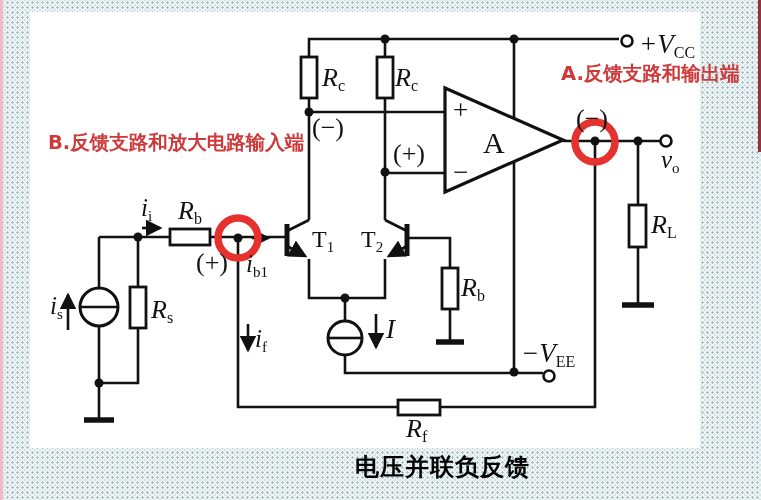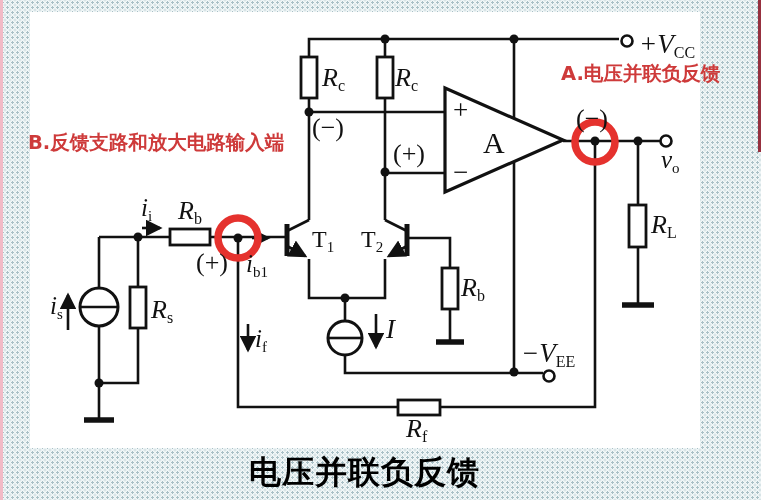--- a/index.html
+++ b/index.html
@@ -14,25 +14,25 @@
     font-family:"Liberation Sans","DejaVu Sans",sans-serif;
   }
   .edge-left{position:absolute;left:0;top:0;width:3px;height:500px;background:#f2bac6;}
   .edge-right{position:absolute;right:0;top:0;width:3px;height:152px;background:#97303f;}
   .panel{position:absolute;left:30px;top:12px;width:670px;height:436px;background:#ffffff;}
   svg.circuit{position:absolute;left:0;top:0;}
   .anno{
     position:absolute;color:#ce3a3a;font-weight:bold;font-size:19.5px;line-height:28px;
     font-family:"DejaVu Sans","Liberation Sans",sans-serif;white-space:nowrap;
   }
-  .anno-b{left:28px;top:129px;}
+  .anno-b{left:48px;top:129px;}
   .anno-a{left:561px;top:60px;}
   .title{
-    position:absolute;left:199px;top:451px;width:331px;text-align:center;
-    color:#000;font-weight:900;font-size:32px;letter-spacing:1px;
+    position:absolute;left:199px;top:451px;width:331px;text-align:right;
+    color:#000;font-weight:900;font-size:24px;letter-spacing:1px;
     font-family:"DejaVu Sans","Liberation Sans",sans-serif;white-space:nowrap;
   }
   text{font-family:"Liberation Serif","DejaVu Serif",serif;fill:#111;}
   .var{font-style:italic;}
   .up{font-style:normal;}
 </style>
 </head>
 <body>
 
 <div class="stage">
@@ -158,17 +158,17 @@
     <text x="312" y="136" font-size="26" class="up">(−)</text>
     <text x="393" y="162" font-size="26" class="up">(+)</text>
     <text x="196" y="271" font-size="26" class="up">(+)</text>
     <text x="576" y="127" font-size="26" class="up">(−)</text>
   </svg>
 
   <div class="anno anno-b">
     <div>B.反馈支路和放大电路输入端</div>
   </div>
   <div class="anno anno-a">
-    <div>A.电压并联负反馈</div>
+    <div>A.反馈支路和输出端</div>
   </div>
 
   <div class="title">电压并联负反馈</div>
 </div>
 
 </body></html>

